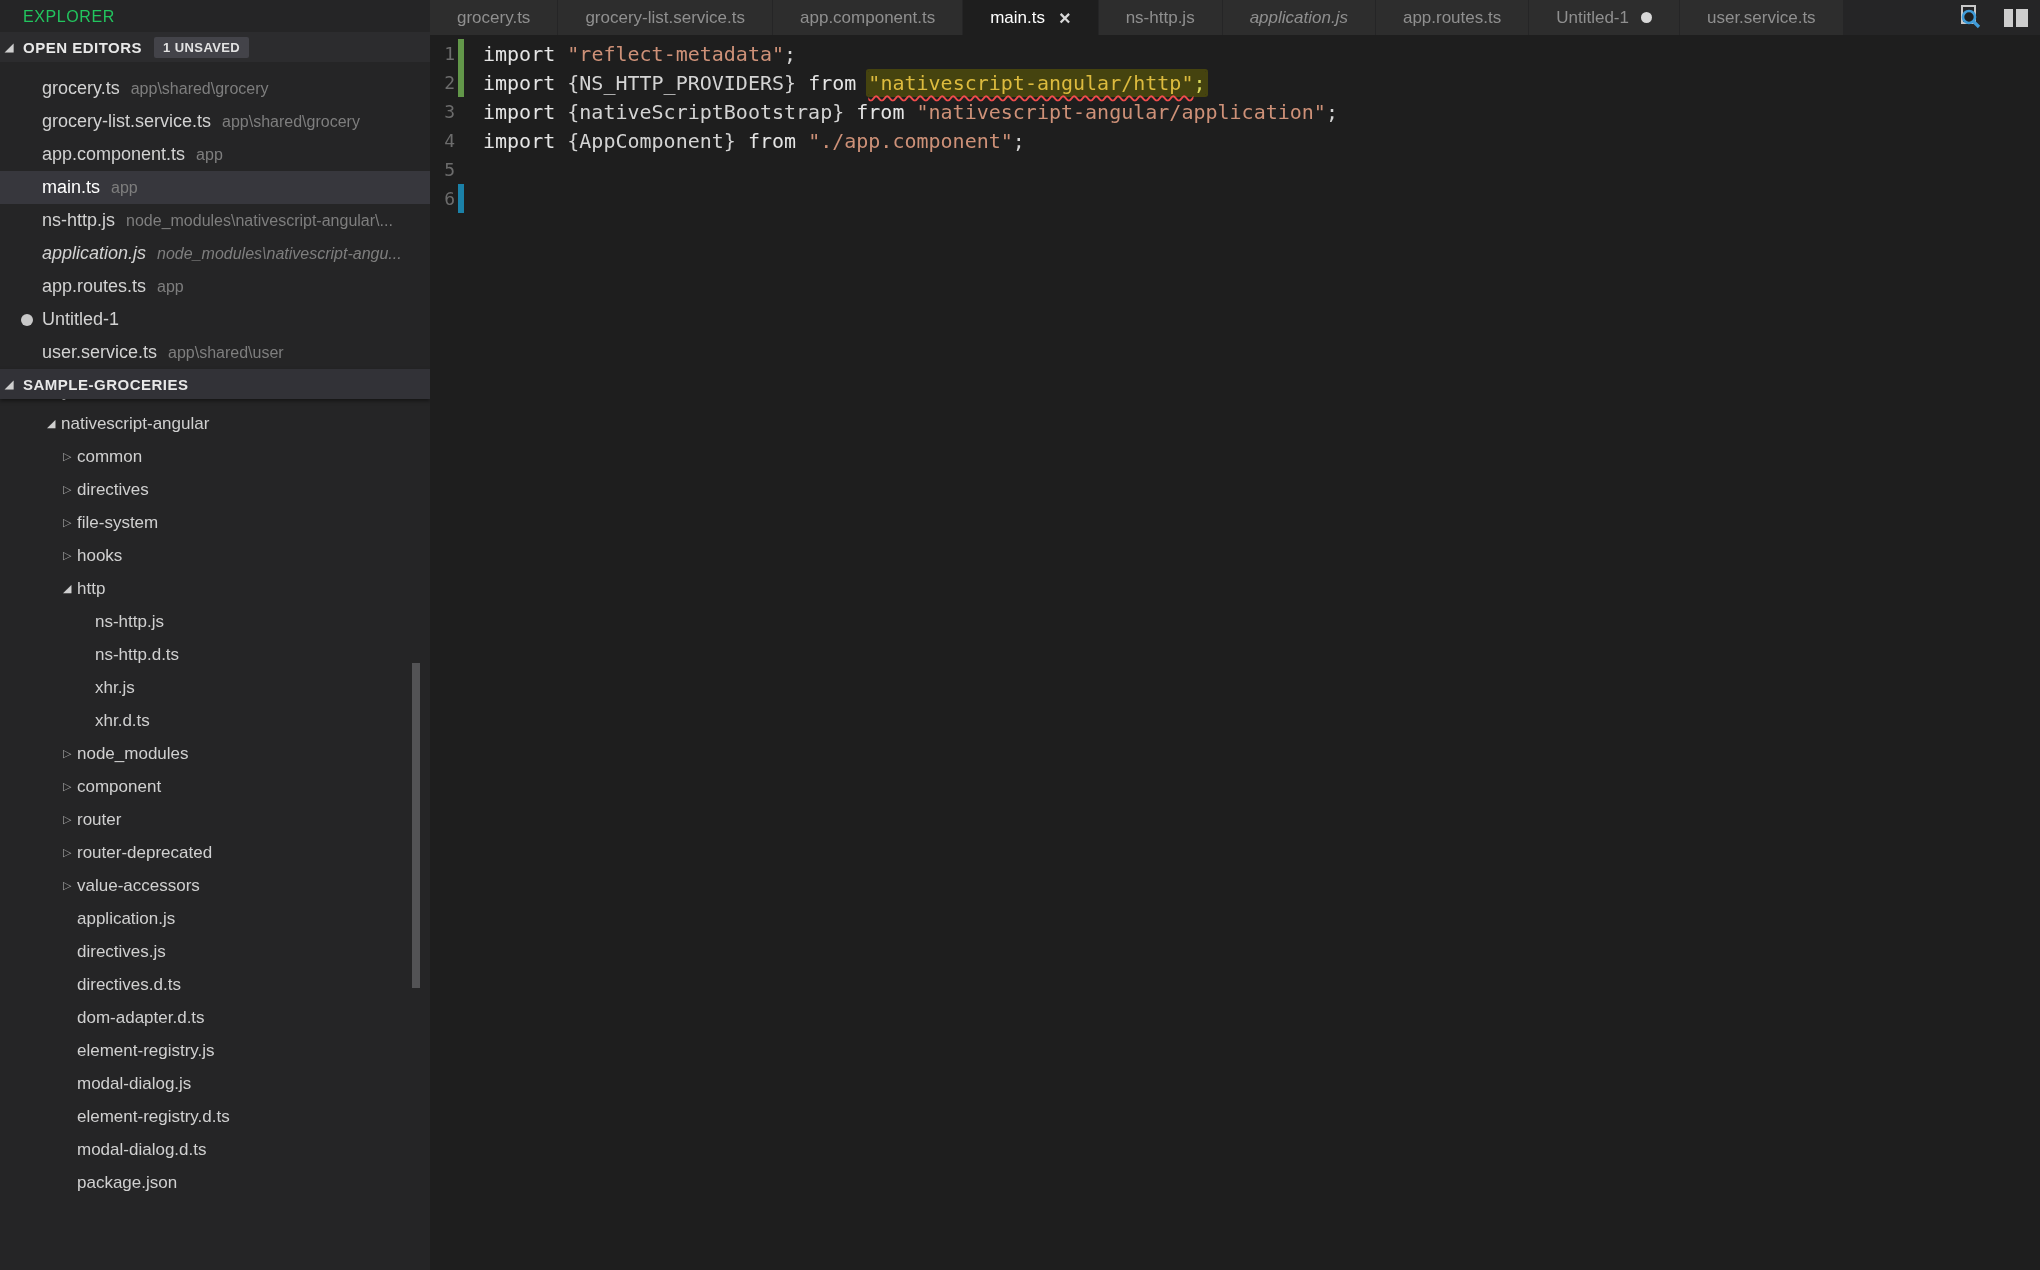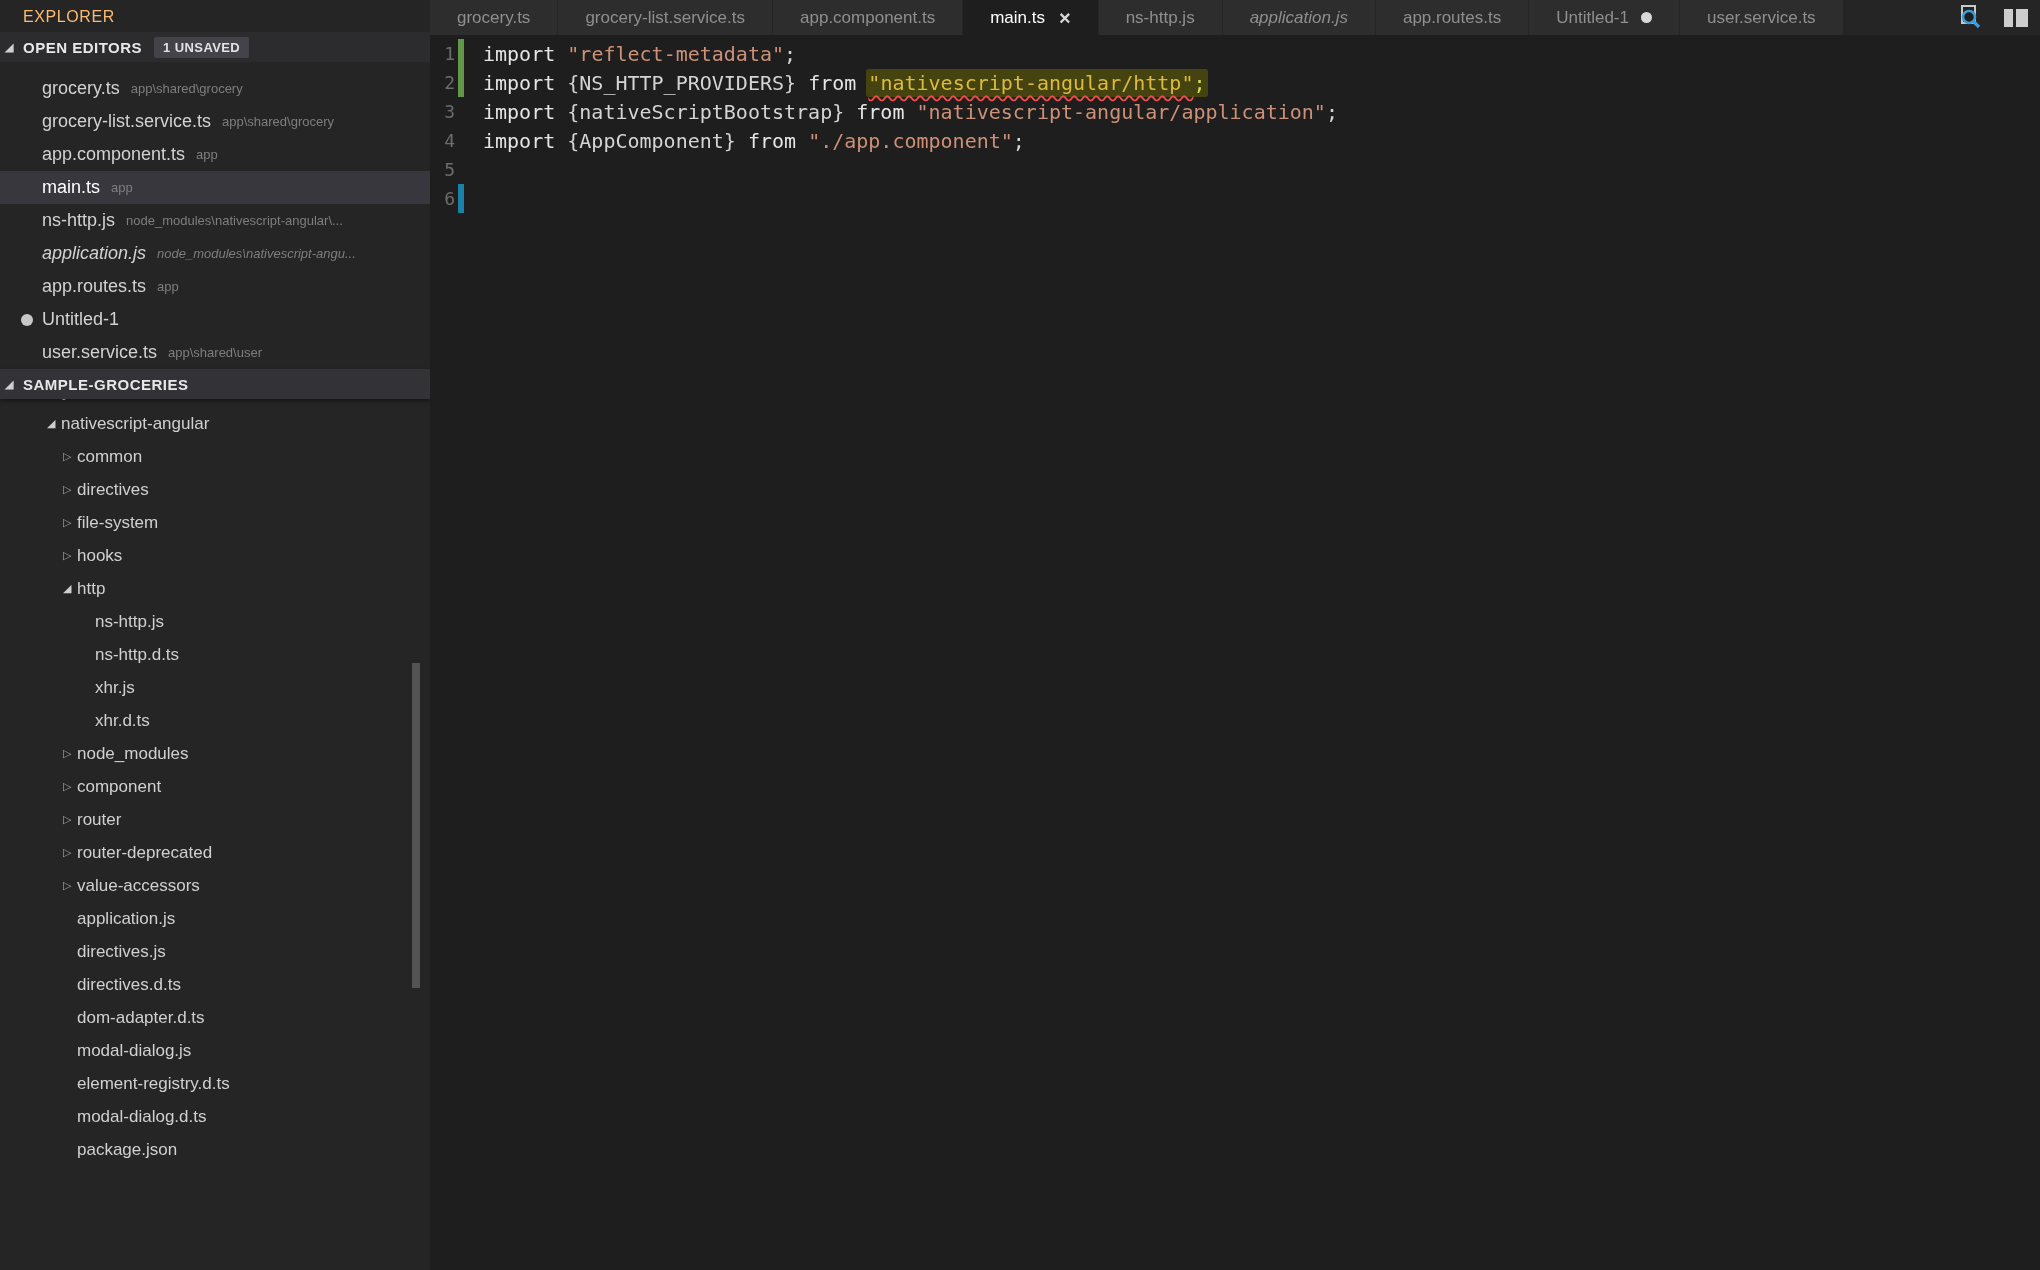--- a/index.html
+++ b/index.html
@@ -4,33 +4,33 @@
 <style>
   * { margin:0; padding:0; box-sizing:border-box; }
   html,body { width:2040px; height:1270px; overflow:hidden; background:#1e1e1e;
               font-family:"Liberation Sans", sans-serif; }
   .app { position:relative; width:2040px; height:1270px; display:flex; }
 
   
   .sidebar { position:relative; width:430px; height:1270px; background:#252526;
              flex:none; overflow:hidden; color:#cfcfcf; }
   .sidebar-title { height:32px; line-height:34px; padding-left:23px; font-size:16px;
-                   letter-spacing:0.6px; color:#fdba74; }
+                   letter-spacing:0.6px; color:#22c55e; }
   .sect-head { height:30px; display:flex; align-items:center; background:#2c2c2e;
                font-weight:bold; font-size:15px; letter-spacing:0.5px; color:#e8e8e8; }
   .sect-head .twisty { margin-left:5px; width:18px; }
   .badge { background:#434349; color:#e2e2e2; font-size:13px; font-weight:bold;
            padding:3px 9px; border-radius:2px; margin-left:12px; letter-spacing:0.4px; }
   .oe-list { padding-top:10px; }
   .oe-row { position:relative; height:33px; display:flex; align-items:center;
             padding-left:42px; white-space:nowrap; overflow:hidden; }
   .oe-row.selected { background:#37373d; }
   .oe-name { font-size:18px; color:#d2d2d2; }
   .oe-row.selected .oe-name { color:#ffffff; }
-  .oe-path { font-size:13px; color:#7e7e7e; margin-left:11px; }
+  .oe-path { font-size:16px; color:#7e7e7e; margin-left:11px; }
   .italic, .italic .oe-name, .italic .oe-path { font-style:italic; }
   .dirty-dot { position:absolute; left:21px; top:50%; margin-top:-6px; width:12px; height:12px;
                border-radius:50%; background:#c8c8c8; font-size:0; }
   .folders-head { background:#323237; box-shadow:0 2px 4px rgba(0,0,0,.45); position:relative; z-index:2; }
   .sliver { height:8px; overflow:hidden; position:relative; }
   .sliver span { position:absolute; top:-17px; left:62px; font-size:17px; color:#cfcfcf; }
   .trow { height:33px; display:flex; align-items:center; font-size:17px; color:#d0d0d0;
           white-space:nowrap; }
   .twisty { display:inline-block; width:14px; font-size:11px; color:#cfcfcf; flex:none; }
   .twisty.hollow { color:#a8a8a8; }
@@ -198,20 +198,23 @@
       <div class="trow file2">
         <span>directives.js</span>
       </div>
       <div class="trow file2">
         <span>directives.d.ts</span>
       </div>
       <div class="trow file2">
         <span>dom-adapter.d.ts</span>
       </div>
       <div class="trow file2">
+        <span>element-registry.js</span>
+      </div>
+      <div class="trow file2">
         <span>modal-dialog.js</span>
       </div>
       <div class="trow file2">
         <span>element-registry.d.ts</span>
       </div>
       <div class="trow file2">
         <span>modal-dialog.d.ts</span>
       </div>
       <div class="trow file2">
         <span>package.json</span>

